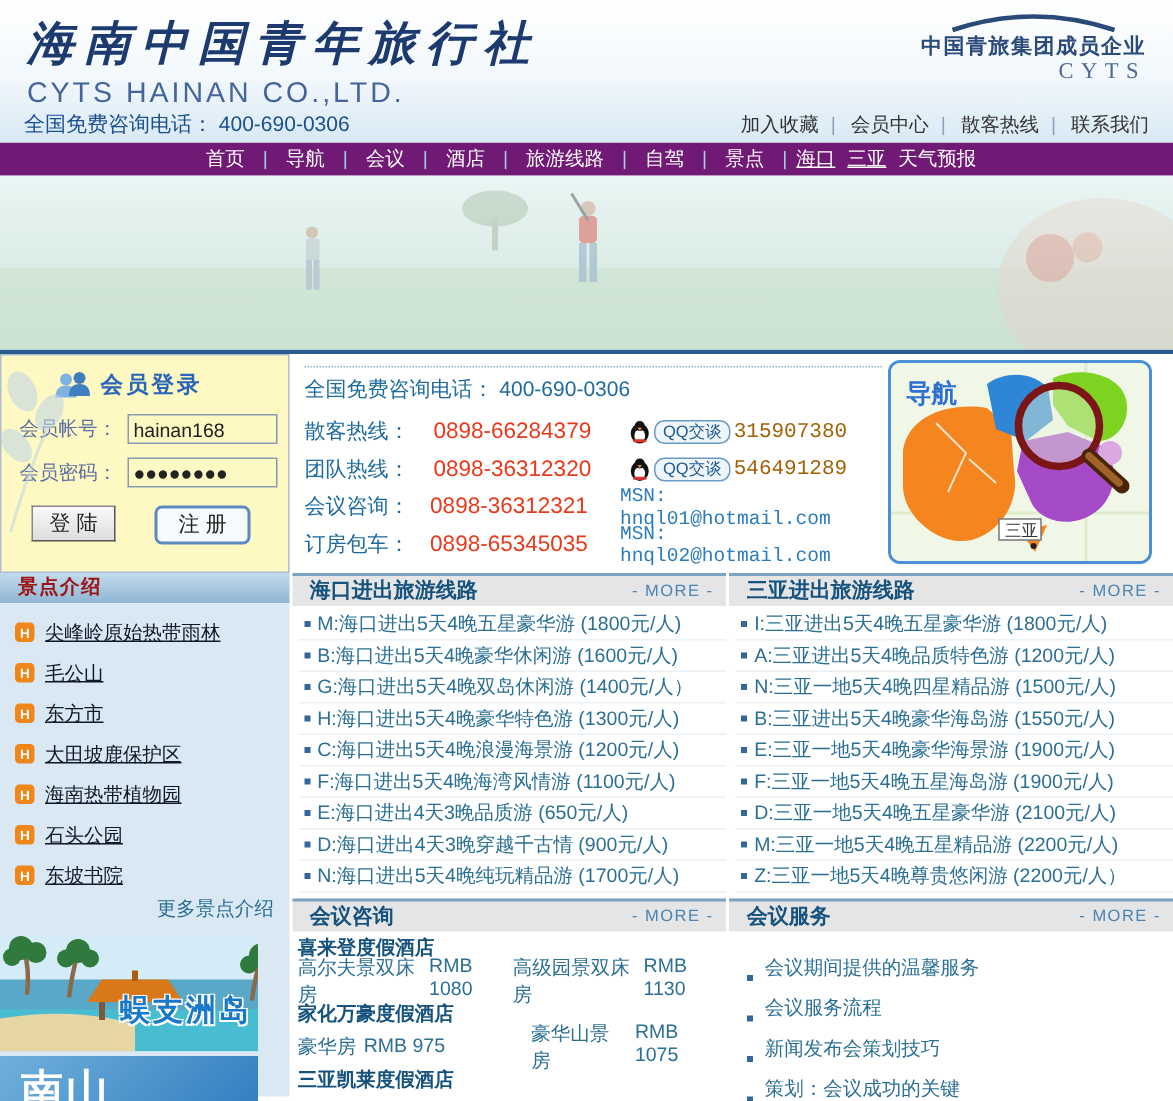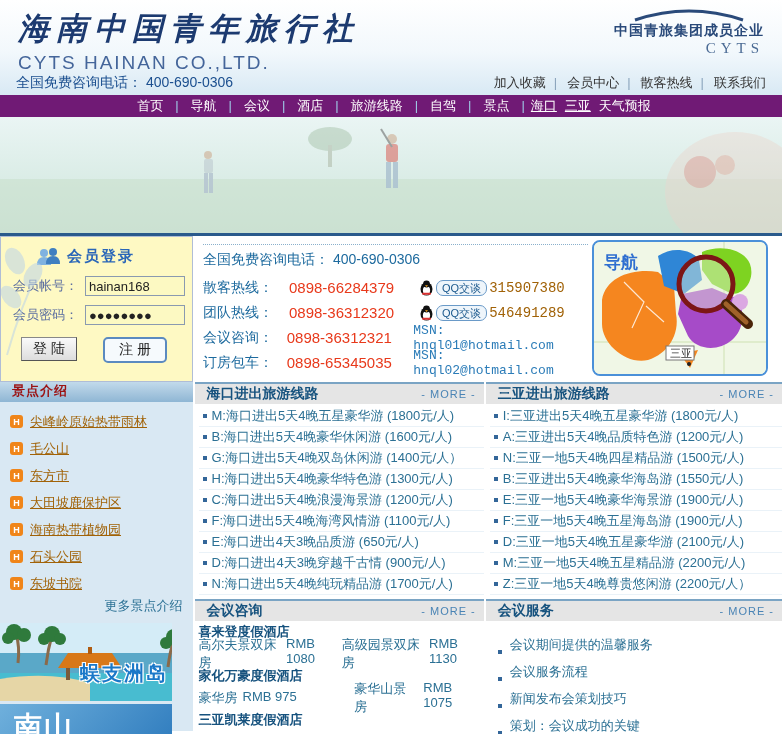--- a/index.html
+++ b/index.html
@@ -78,21 +78,21 @@
     align-items:center; justify-content:space-between; padding:0 8px 0 12px; }
   .sechead .st { font-size:14px; font-weight:bold; color:#16527e; }
   .sechead .more { font-size:11px; color:#4a84b5; cursor:pointer; letter-spacing:1px; }
 
   .scenic-head { height:20px; background:linear-gradient(to bottom,#c2daeb,#8fb6d4); display:flex; align-items:flex-start; padding-left:12px; }
   .scenic-title { font-size:13px; font-weight:bold; color:#9b1313; letter-spacing:1px; }
   .scenic-list { list-style:none; padding:6px 0 0 10px; }
   .scenic-list li { height:27px; display:flex; align-items:center; gap:7px; cursor:pointer; }
   .hbadge { width:13px; height:13px; background:#f08519; border-radius:3px; color:#fff; font-size:9px;
     font-weight:bold; display:flex; align-items:center; justify-content:center; }
-  .scenic-link { font-size:13px; color:#a16207; text-decoration:underline; }
+  .scenic-link { font-size:13px; color:#0f172a; text-decoration:underline; }
   .scenic-more { text-align:right; padding-right:10px; font-size:13px; color:#2b7094; height:18px; cursor:pointer; }
 
   .routes { list-style:none; padding:2px 0 0 4px; }
   .routes li { height:21px; display:flex; align-items:center; gap:5px; border-bottom:1px solid #eaf2f8;
     font-size:13px; color:#2b7094; cursor:pointer; white-space:nowrap; overflow:hidden; }
   .sq { width:4px; height:4px; background:#336699; flex:none; margin-left:4px; }
 
   .hotel-name { font-size:13px; font-weight:bold; color:#16527e; height:22px; display:flex; align-items:center;
     padding-left:4px; cursor:pointer; }
   .hotel-rooms { display:flex; height:22px; align-items:center; font-size:13px; color:#2b7094; padding-left:4px; }

